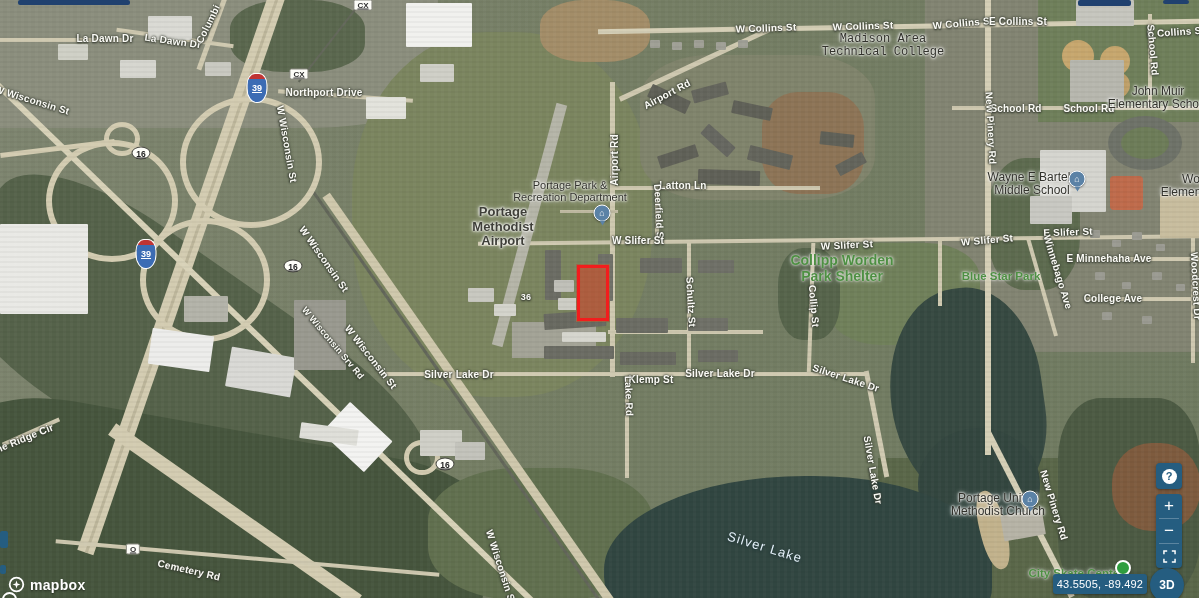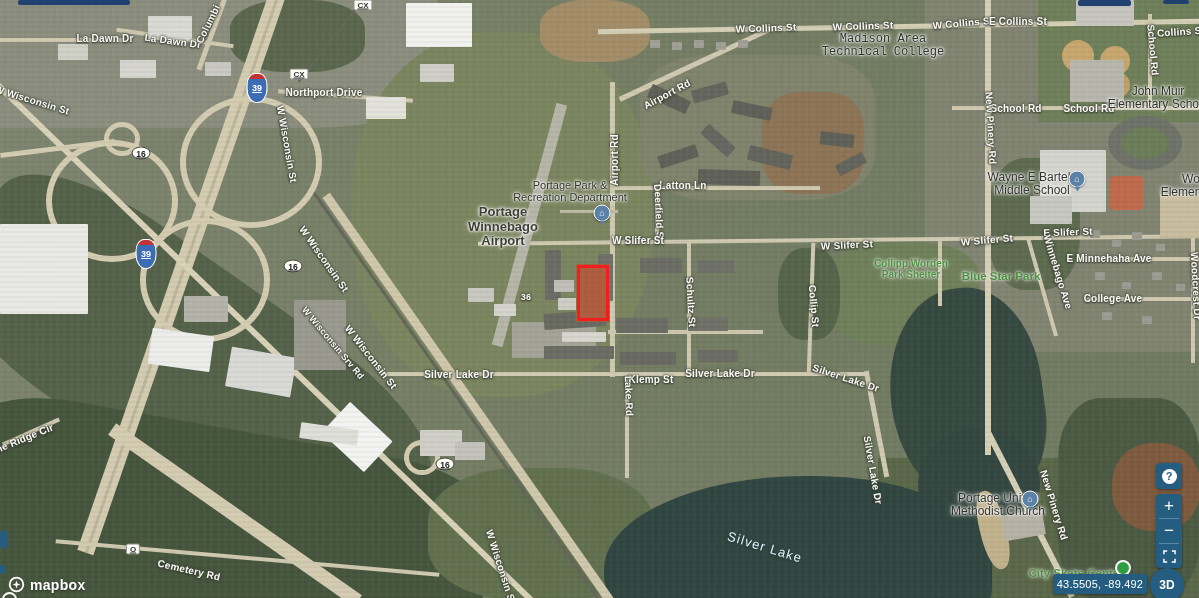--- a/index.html
+++ b/index.html
@@ -268,29 +268,29 @@
         <div>Woodridge</div>
         <div>Elementary School</div>
       </div>
       <div class="poi" style="left: 570px; top: 191px; font-size: 11px;">
         <div>Portage Park &amp;</div>
         <div>Recreation Department</div>
       </div>
       <div class="pin" style="left: 602px; top: 213px;">⌂<span class="tip"></span></div>
       <div class="poi bold" style="left: 503px; top: 227px; font-size: 13px;">
         <div>Portage</div>
-        <div>Winnebago</div>
+        <div>Methodist</div>
         <div>Airport</div>
       </div>
       <div class="poi" style="left: 998px; top: 505px; font-size: 12px;">
         <div>Portage United</div>
         <div>Methodist Church</div>
       </div>
       <div class="pin" style="left: 1030px; top: 499px;">⌂<span class="tip"></span></div>
-      <div class="park" style="left: 911px; top: 269px; font-size: 10px;">
+      <div class="park" style="left: 842px; top: 269px; font-size: 14px;">
         <div>Collipp Worden</div>
         <div>Park Shelter</div>
       </div>
       <div class="park" style="left: 1001px; top: 276px; font-size: 11.5px;">
         <div>Blue Star Park</div>
       </div>
       <div class="park" style="left: 1076px; top: 573px; font-size: 11.5px;">
         <div>City Skate Center</div>
       </div>
       <div class="dotpin" style="left: 1123px; top: 568px;"></div>

